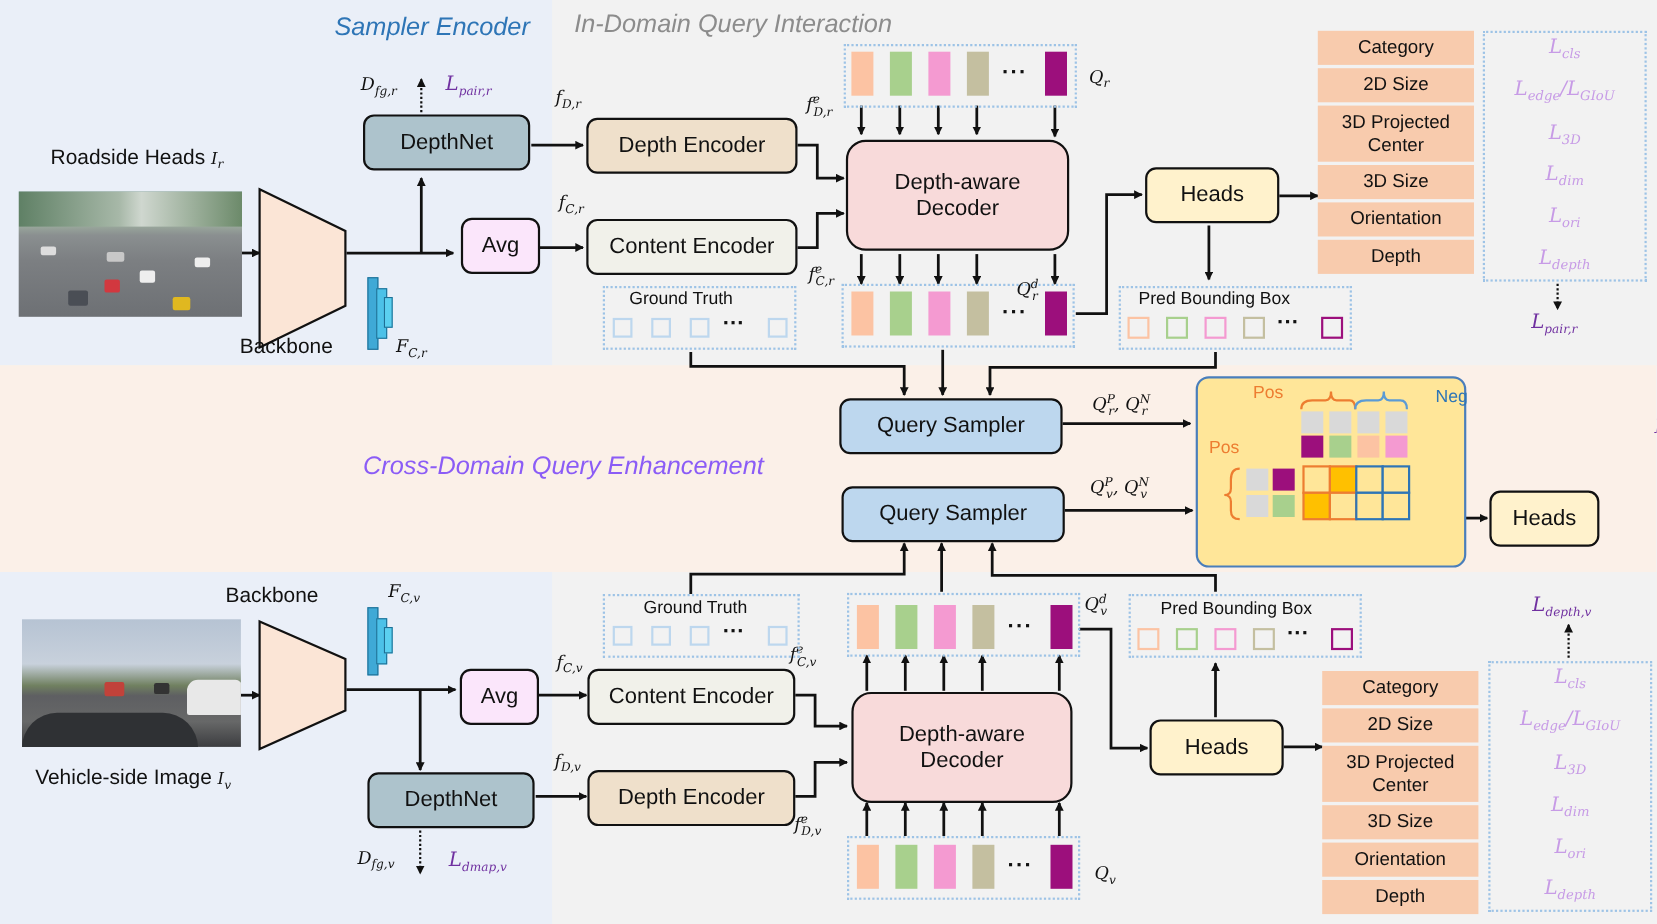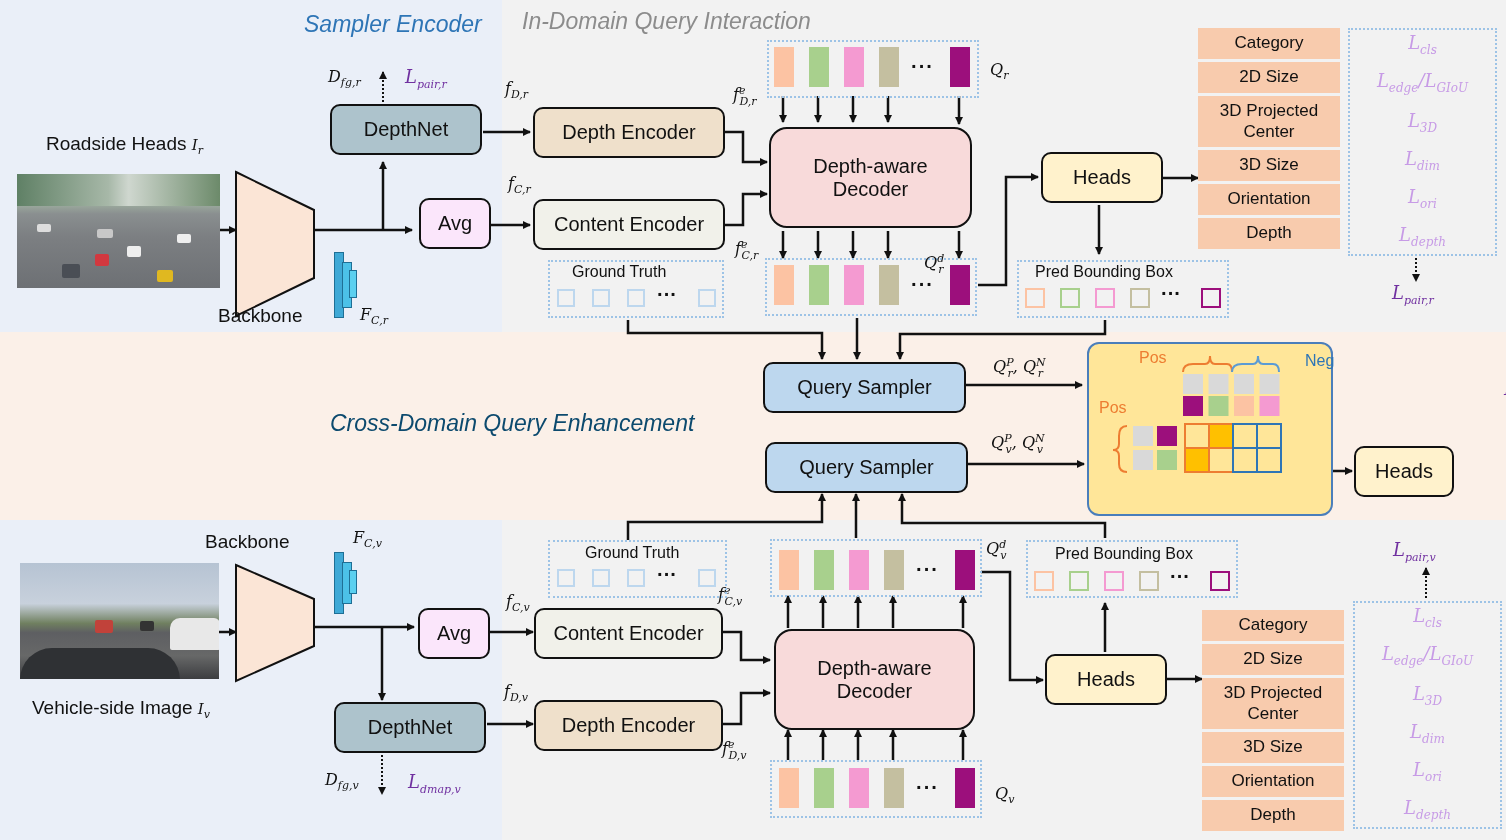--- a/index.html
+++ b/index.html
@@ -21,21 +21,21 @@
 <body>
 
 <div class="region" style="left:0;top:0;width:502px;height:332px;background:#eaeff8;"></div>
 <div class="region" style="left:502px;top:0;width:1004px;height:332px;background:#f2f2f2;"></div>
 <div class="region" style="left:0;top:332px;width:1506px;height:188px;background:#fbf0e8;"></div>
 <div class="region" style="left:0;top:520px;width:502px;height:320px;background:#eaeff8;"></div>
 <div class="region" style="left:502px;top:520px;width:1004px;height:320px;background:#f2f2f2;"></div>
 
 <div class="section-title" style="left:304px;top:11px;color:#2e75b6;">Sampler Encoder</div>
 <div class="section-title" style="left:522px;top:8px;color:#8c8c8c;">In-Domain Query Interaction</div>
-<div class="section-title" style="left:330px;top:410px;color:#0c4a6e;">Cross-Domain Query Enhancement</div>
+<div class="section-title" style="left:330px;top:410px;color:#8b5cf6;">Cross-Domain Query Enhancement</div>
 
 <svg class="overlay" width="1506" height="840">
   <defs>
     <marker id="ah" markerWidth="8" markerHeight="8" refX="7" refY="4" orient="auto" markerUnits="userSpaceOnUse">
       <path d="M0,0 L8,4 L0,8 Z" fill="#111"></path>
     </marker>
   </defs>
   <g stroke="#111" stroke-width="2.5" fill="none">
 
     <line x1="220" y1="230" x2="236" y2="230" marker-end="url(#ah)"></line>
@@ -332,13 +332,13 @@
   </div>
 <div class="dotted" style="left:1353px;top:601px;width:149px;height:228px;"></div>
 <div id="loss-veh" class="abs" style="left:1353px;top:601px;width:149px;">
     <div style="position: absolute; left: 0px; top: 4px; width: 100%; text-align: center; font-family: &quot;DejaVu Serif&quot;, serif; font-style: italic; font-size: 18px; color: rgb(199, 155, 230);">L<sub style="font-size:12px">cls</sub></div>
     <div style="position: absolute; left: 0px; top: 42px; width: 100%; text-align: center; font-family: &quot;DejaVu Serif&quot;, serif; font-style: italic; font-size: 18px; color: rgb(199, 155, 230);">L<sub style="font-size:12px">edge</sub>/L<sub style="font-size:12px">GIoU</sub></div>
     <div style="position: absolute; left: 0px; top: 82px; width: 100%; text-align: center; font-family: &quot;DejaVu Serif&quot;, serif; font-style: italic; font-size: 18px; color: rgb(199, 155, 230);">L<sub style="font-size:12px">3D</sub></div>
     <div style="position: absolute; left: 0px; top: 120px; width: 100%; text-align: center; font-family: &quot;DejaVu Serif&quot;, serif; font-style: italic; font-size: 18px; color: rgb(199, 155, 230);">L<sub style="font-size:12px">dim</sub></div>
     <div style="position: absolute; left: 0px; top: 158px; width: 100%; text-align: center; font-family: &quot;DejaVu Serif&quot;, serif; font-style: italic; font-size: 18px; color: rgb(199, 155, 230);">L<sub style="font-size:12px">ori</sub></div>
     <div style="position: absolute; left: 0px; top: 196px; width: 100%; text-align: center; font-family: &quot;DejaVu Serif&quot;, serif; font-style: italic; font-size: 18px; color: rgb(199, 155, 230);">L<sub style="font-size:12px">depth</sub></div>
   </div>
-<div class="math loss-dark" style="left:1393px;top:539px;"><span>L</span><sub>pair,v</sub></div>
+<div class="math loss-dark" style="left:1393px;top:539px;"><span>L</span><sub>depth,v</sub></div>
 
 </body></html>

